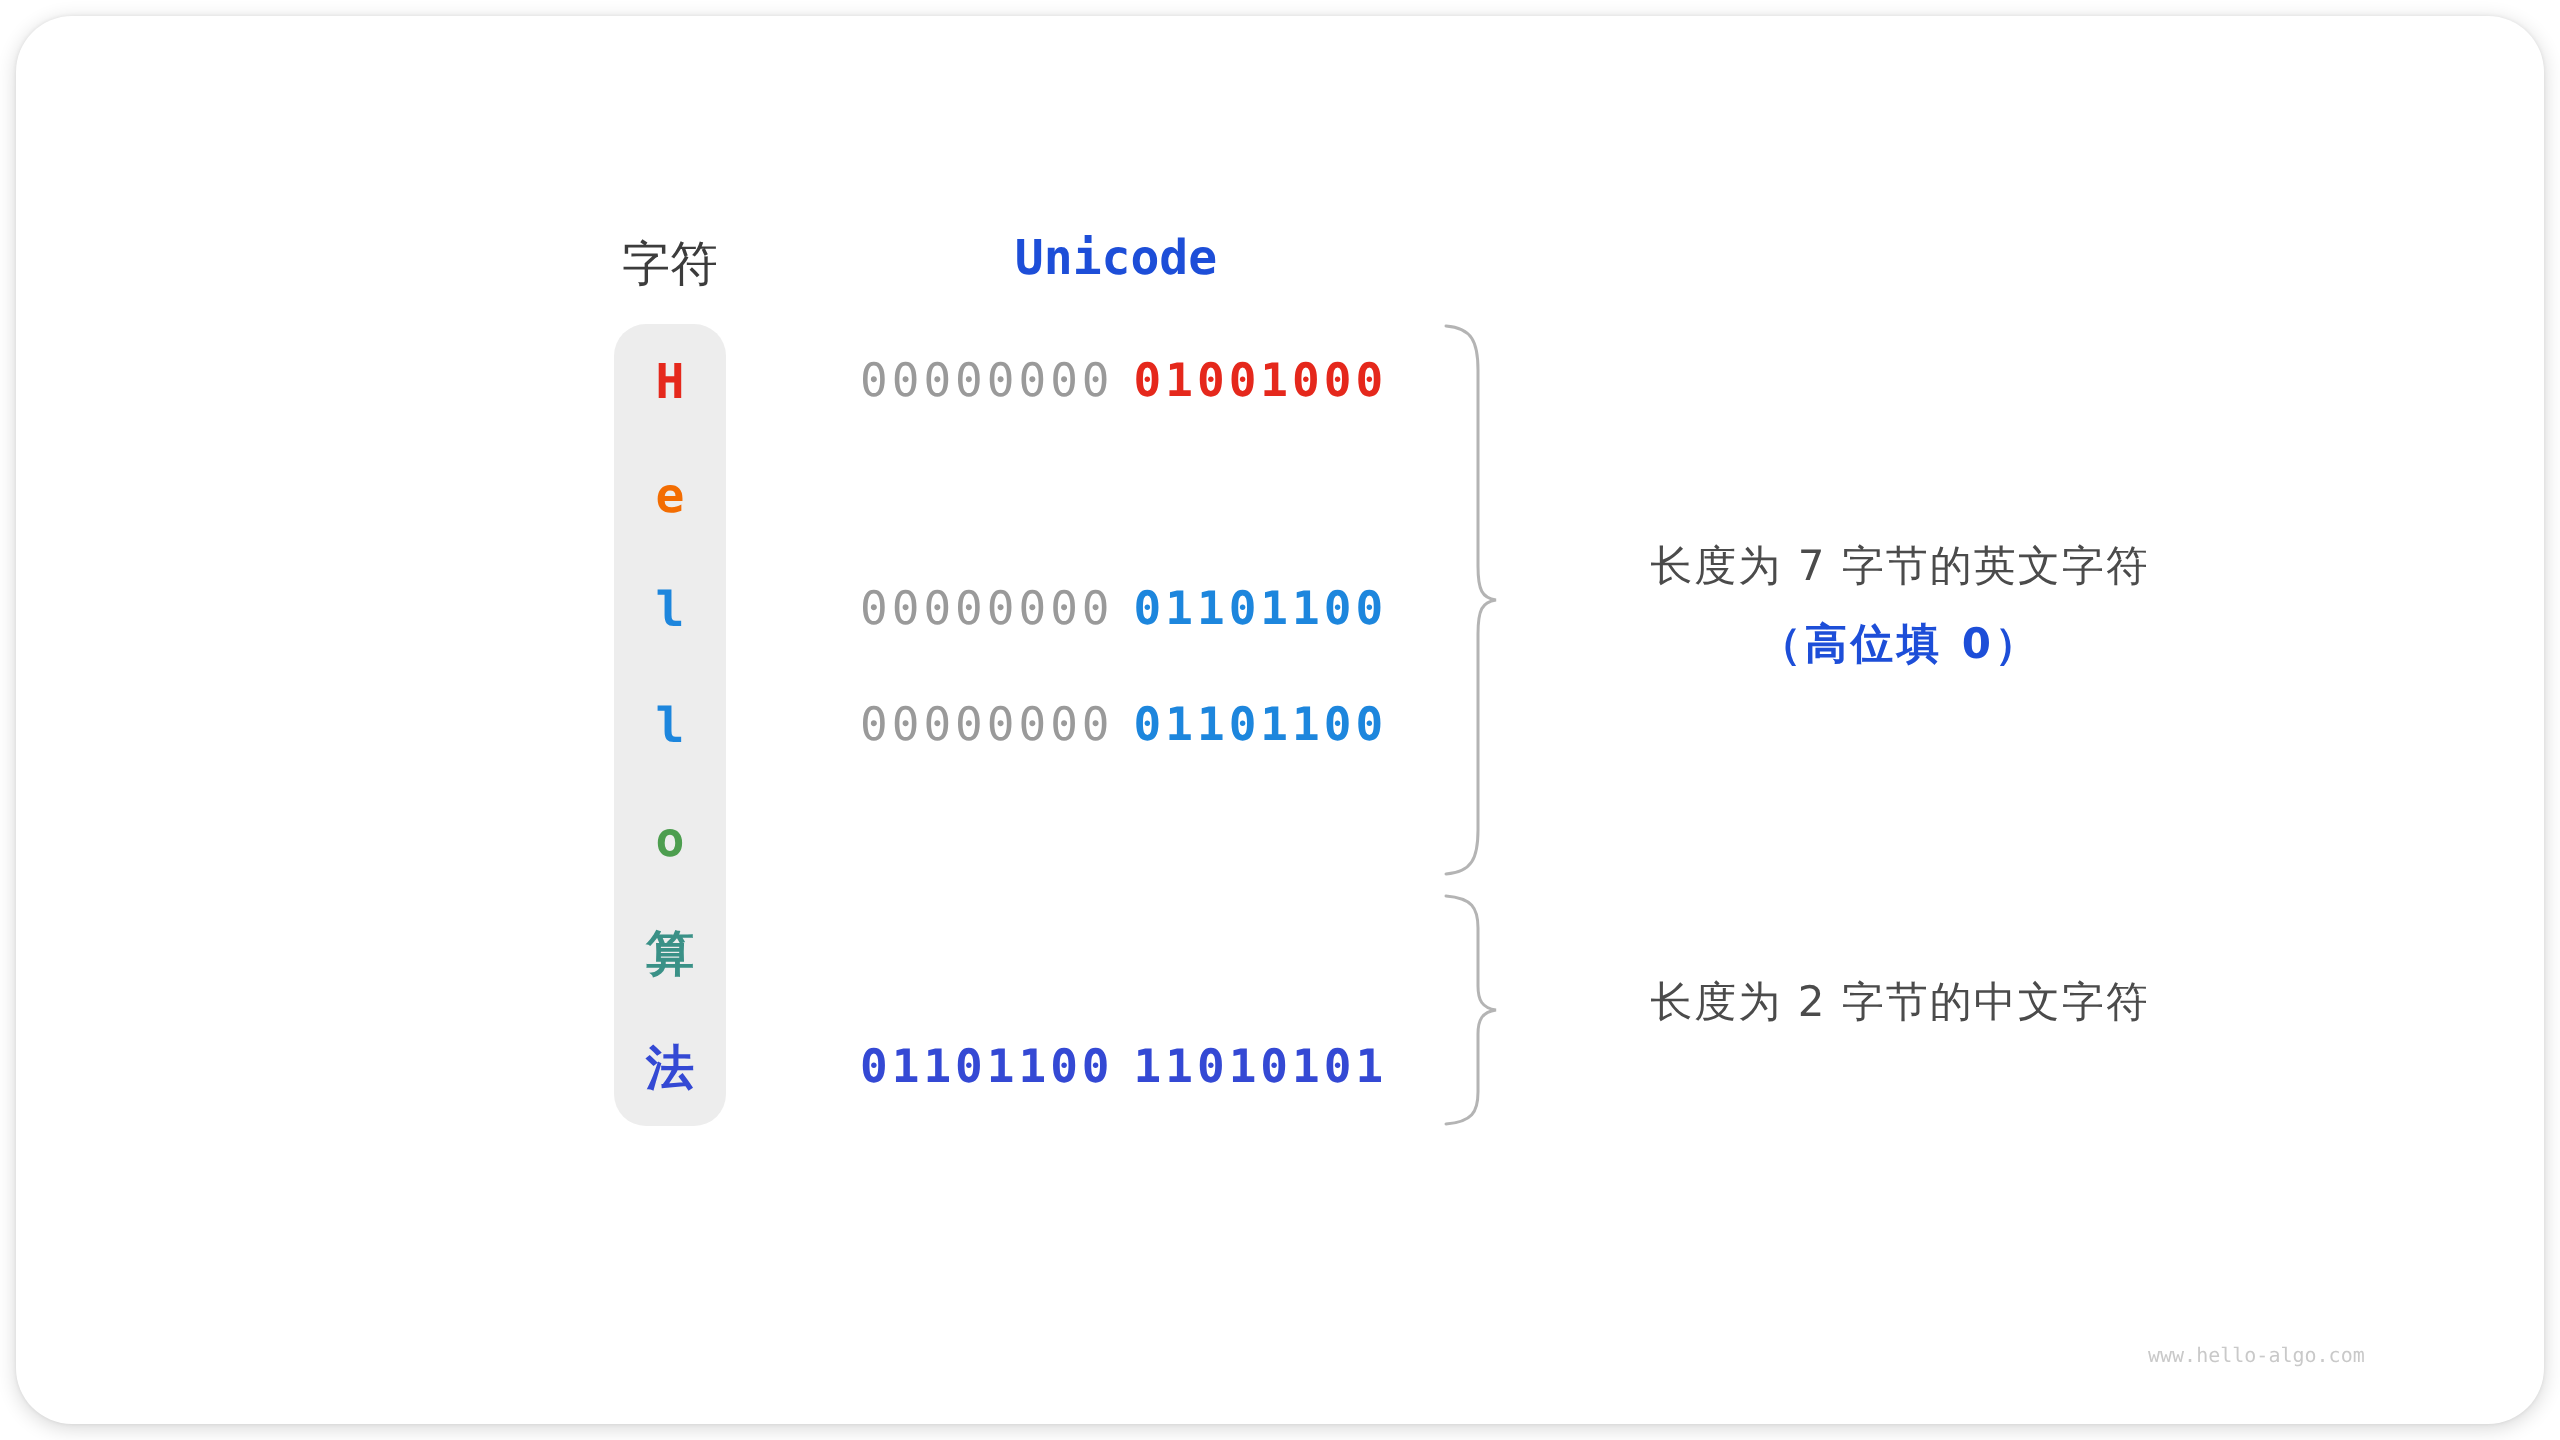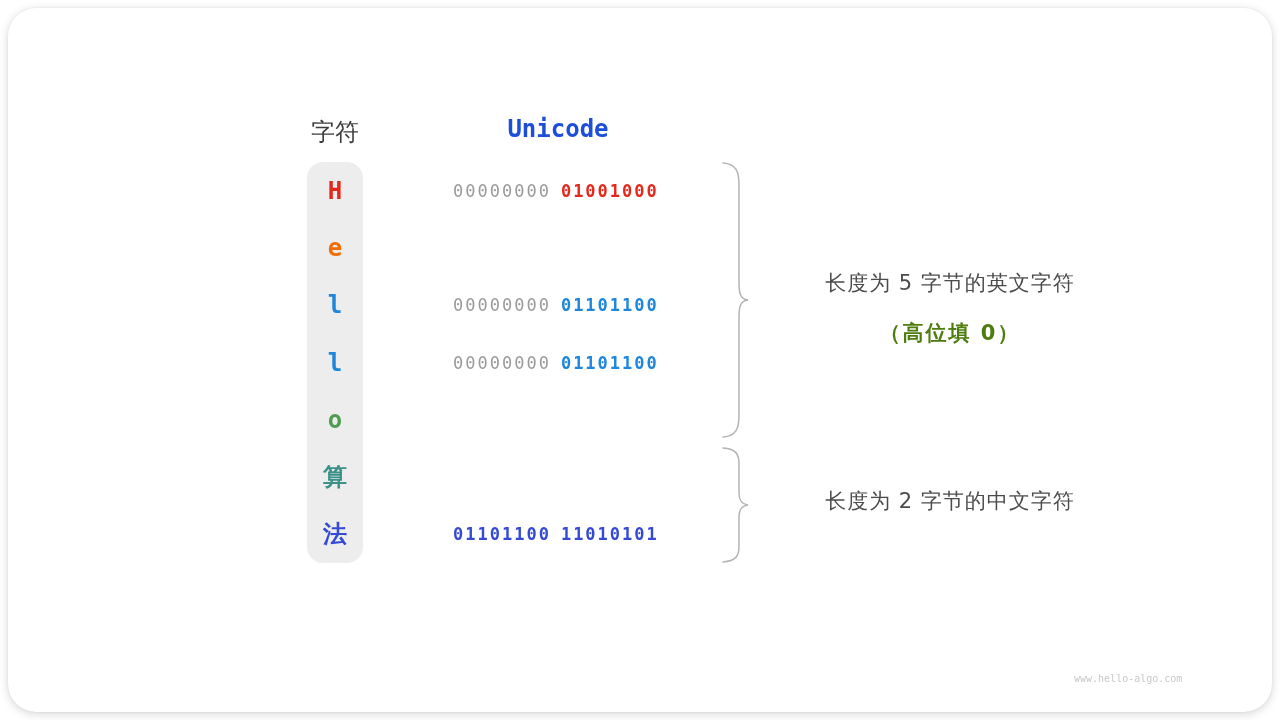--- a/index.html
+++ b/index.html
@@ -16,33 +16,33 @@
                     font-family:"DejaVu Sans Mono", monospace; font-weight:bold;
                     font-size:24px; color:#1d4ed8; }
 
   .char-column-bg { position:absolute; left:307px; top:162px; width:56px; height:401px;
                     background:#ededed; border-radius:16px; }
 
   .rows { position:absolute; left:307px; top:162px; }
   .row { display:flex; align-items:center; height:57.3px; }
   .row .char { width:56px; text-align:center; font-family:"DejaVu Sans Mono", monospace;
                font-weight:bold; font-size:24px; }
-  .row .bin { margin-left:90px; font-family:"DejaVu Sans Mono", monospace;
-              font-size:17px; font-weight:bold; letter-spacing:2px; white-space:nowrap; }
+  .row .bin { margin-left:67px; font-family:"DejaVu Sans Mono", monospace;
+              font-size:23px; font-weight:bold; letter-spacing:2px; white-space:nowrap; }
   .byte { display:inline-block; }
   .byte + .byte { margin-left:10px; }
   .byte.dim { font-weight:normal; }
 
   .braces { position:absolute; left:0; top:0; width:1280px; height:720px; pointer-events:none; }
   .braces path { fill:none; stroke:#b4b4b4; stroke-width:1.5; stroke-linecap:round; }
 
   .ann { position:absolute; left:775px; width:350px; text-align:center;
          color:#4b4b4b; font-size:21px; letter-spacing:1px; }
   .ann1 { top:269px; }
-  .ann1 .sub { margin-top:22px; color:#4d7c0f; font-weight:bold; letter-spacing:2px; }
+  .ann1 .sub { margin-top:11px; color:#1d4ed8; font-weight:bold; letter-spacing:2px; }
   .ann2 { top:487px; }
 
   .watermark { position:absolute; left:1074px; top:673px;
                font-family:"DejaVu Sans Mono", monospace; font-size:10px; color:#c9c9c9; }
 </style>
 </head>
 <body>
 
 <div class="card"></div>
 
@@ -86,20 +86,20 @@
     </div>
   </div>
 </div>
 
 <svg class="braces" viewBox="0 0 1280 720">
   <path d="M 723 163 C 736 164 739 171 739 185 L 739 283 C 739 295 741 299 748 300 C 741 301 739 305 739 317 L 739 415 C 739 429 736 436 723 437"></path>
   <path d="M 723 448 C 736 449 739 454 739 464 L 739 493 C 739 500 741 504 748 505 C 741 506 739 510 739 517 L 739 546 C 739 556 736 561 723 562"></path>
 </svg>
 
 <div class="ann ann1">
-  <div>长度为 5 字节的英文字符</div>
+  <div>长度为 7 字节的英文字符</div>
   <div class="sub">（高位填 0）</div>
 </div>
 <div class="ann ann2">
   <div>长度为 2 字节的中文字符</div>
 </div>
 
 <div class="watermark">www.hello-algo.com</div>
 
 </body></html>

